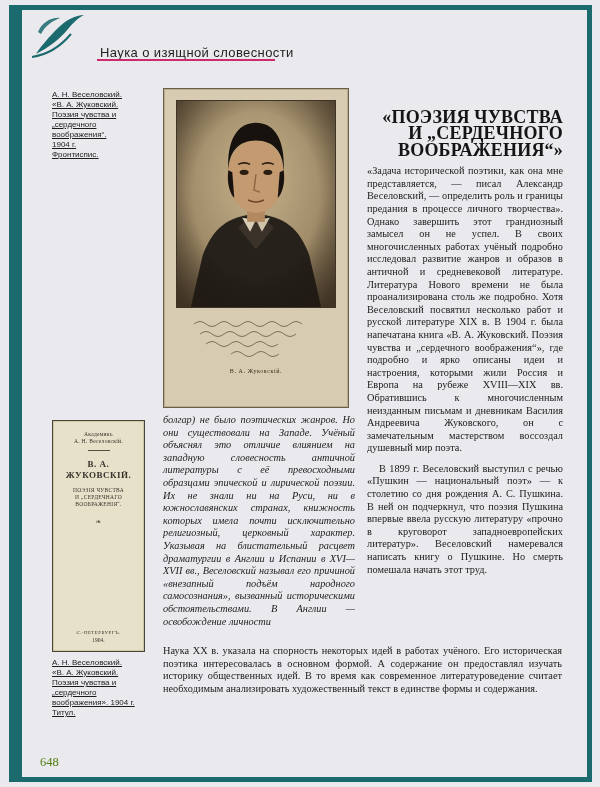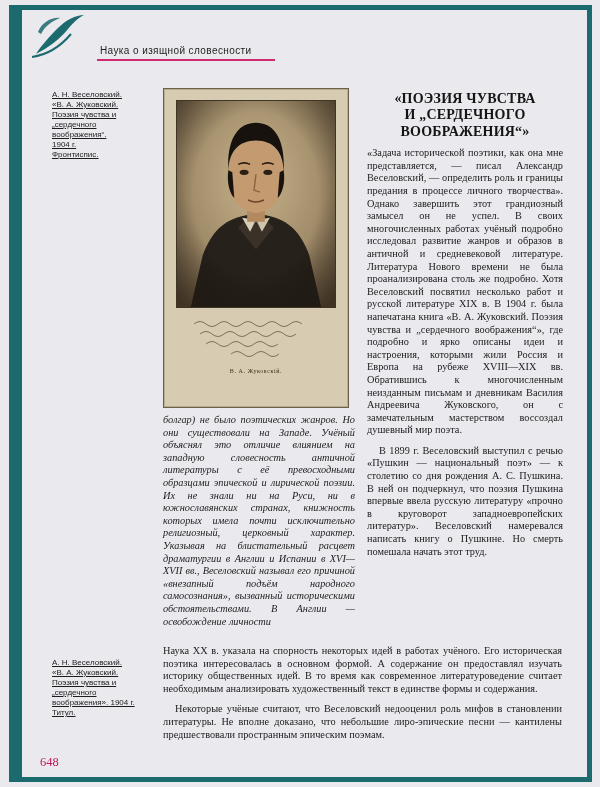--- a/index.html
+++ b/index.html
@@ -13,41 +13,41 @@
   .bar { position:absolute; background:#1a6a6e; }
   .bar-left   { left:9px;  top:5px;  width:13px; height:777px; }
   .bar-top    { left:9px;  top:5px;  width:583px; height:5px; }
   .bar-right  { left:587px; top:5px; width:5px;  height:777px; }
   .bar-bottom { left:9px;  top:777px; width:583px; height:5px; }
 
   
   .logo { position:absolute; left:26px; top:12px; width:62px; height:48px; }
   .header-label {
     position:absolute; left:100px; top:45px;
-    font-family:"Liberation Sans", sans-serif; font-size:10px; letter-spacing:.4px; color:#1f1f1f;
+    font-family:"Liberation Sans", sans-serif; font-size:13px; letter-spacing:.4px; color:#1f1f1f;
   }
   .header-rule { position:absolute; left:97px; top:59px; width:178px; height:2px; background:#cf2a6e; }
 
   .pre { white-space:pre-line; }
 
   
   .caption {
     position:absolute; font-family:"Liberation Sans", sans-serif;
     font-size:8px; line-height:10px; color:#1c1c1c;text-decoration:underline;
   }
   .caption-frontis { left:52px; top:90px; width:88px; }
   .caption-titul   { left:52px; top:658px; width:96px; }
 
   
   .body-text { font-size:10.3px; line-height:12.6px; text-align:justify; }
   .col-middle { position:absolute; left:163px; top:414px; width:192px;font-style:italic; }
   .col-right  { position:absolute; left:367px; top:88px; width:196px; }
   .col-right .section-heading {
-    font-weight:bold; font-size:14px; line-height:16.4px; letter-spacing:.2px;
-    margin:3px 0 7px 0; text-align:center; color:#141414;
+    font-weight:bold; font-size:18px; line-height:16.4px; letter-spacing:.2px;
+    margin:21px 0 7px 0; text-align:right; color:#141414;
   }
   .indent { text-indent:12px; margin-top:8px; }
   .bottom-block { position:absolute; left:163px; top:645px; width:399px; }
 
   
   .portrait-frame {
     position:absolute; left:163px; top:88px; width:186px; height:320px;
     background:#d7ccb1; border:1px solid #6b604a;
     box-shadow:0 0 0 1px #b9ad91 inset;
     display:flex; flex-direction:column; align-items:center; padding:11px 12px 6px 12px;
@@ -68,21 +68,21 @@
   }
   .cover-author { font-size:5.5px; line-height:7px; letter-spacing:.3px; }
   .cover-rule { width:22px; height:1px; background:#55503f; margin:5px 0 8px 0; }
   .cover-title { font-size:9px; font-weight:bold; letter-spacing:.5px; line-height:11px; }
   .cover-subtitle { font-size:5.5px; line-height:7px; margin-top:6px; letter-spacing:.3px; }
   .cover-ornament { font-size:7px; margin-top:10px; color:#55503f; }
   .cover-spacer { flex:1; }
   .cover-city { font-size:5px; letter-spacing:.4px; }
   .cover-year { font-size:5.5px; margin-top:2px; }
 
-  .page-number { position:absolute; left:40px; top:755px; font-size:12.5px; color:#be185d; }
+  .page-number { position:absolute; left:40px; top:755px; font-size:12.5px; color:#4d7c0f; }
 </style>
 </head>
 <body>
 
 <div class="canvas">
 
   <div class="bar bar-left"></div>
   <div class="bar bar-top"></div>
   <div class="bar bar-right"></div>
   <div class="bar bar-bottom"></div>
@@ -161,21 +161,34 @@
 И „СЕРДЕЧНОГО
 ВООБРАЖЕНИЯ“»</h2>
     <p>«Задача исторической поэтики, как она мне представляется, — писал Александр Веселовский, — определить роль и границы предания в процессе личного творчества». Однако завершить этот грандиозный замысел он не успел. В своих многочисленных работах учёный подробно исследовал развитие жанров и образов в античной и средневековой литературе. Литература Нового времени не была проанализирована столь же подробно. Хотя Веселовский посвятил несколько работ и русской литературе XIX в. В 1904 г. была напечатана книга «В. А. Жуковский. Поэзия чувства и „сердечного воображения“», где подробно и ярко описаны идеи и настроения, которыми жили Россия и Европа на рубеже XVIII—XIX вв. Обратившись к многочисленным неизданным письмам и дневникам Василия Андреевича Жуковского, он с замечательным мастерством воссоздал душевный мир поэта.</p>
     <p class="indent">В 1899 г. Веселовский выступил с речью «Пушкин — национальный поэт» — к столетию со дня рождения А. С. Пушкина. В ней он подчеркнул, что поэзия Пушкина впервые ввела русскую литературу «прочно в круговорот западноевропейских литератур». Веселовский намеревался написать книгу о Пушкине. Но смерть помешала начать этот труд.</p>
   </div>
 
   <div class="col-middle body-text">
     <p>болгар) не было поэтических жанров. Но они существовали на Западе. Учёный объяснял это отличие влиянием на западную словесность античной литературы с её превосходными образцами эпической и лирической поэзии. Их не знали ни на Руси, ни в южнославянских странах, книжность которых имела почти исключительно религиозный, церковный характер. Указывая на блистательный расцвет драматургии в Англии и Испании в XVI—XVII вв., Веселовский называл его причиной «внезапный подъём народного самосознания», вызванный историческими обстоятельствами. В Англии — освобождение личности</p>
   </div>
 
+  <figure class="cover">
+    <div class="cover-author pre">Академикъ
+А. Н. Веселовскій.</div>
+    <div class="cover-rule"></div>
+    <div class="cover-title pre">В. А.
+ЖУКОВСКІЙ.</div>
+    <div class="cover-subtitle pre">ПОЭЗІЯ ЧУВСТВА
+И „СЕРДЕЧНАГО
+ВООБРАЖЕНІЯ“.</div>
+    <div class="cover-ornament">❧</div>
+    <div class="cover-spacer"></div>
+    <div class="cover-city">С.-ПЕТЕРБУРГЪ.</div>
+    <div class="cover-year">1904.</div>
+  </figure>
 
   <div class="bottom-block body-text">
     <p>Наука XX в. указала на спорность некоторых идей в работах учёного. Его историческая поэтика интересовалась в основном формой. А содержание он предоставлял изучать историку общественных идей. В то время как современное литературоведение считает необходимым анализировать художественный текст в единстве формы и содержания.</p>
-    <p class="indent">Некоторые учёные считают, что Веселовский недооценил роль мифов в становлении литературы. Не вполне доказано, что небольшие лиро-эпические песни — кантилены предшествовали пространным эпическим поэмам.</p>
   </div>
 
   <div class="page-number">648</div>
 
 </div>
 
 </body></html>

